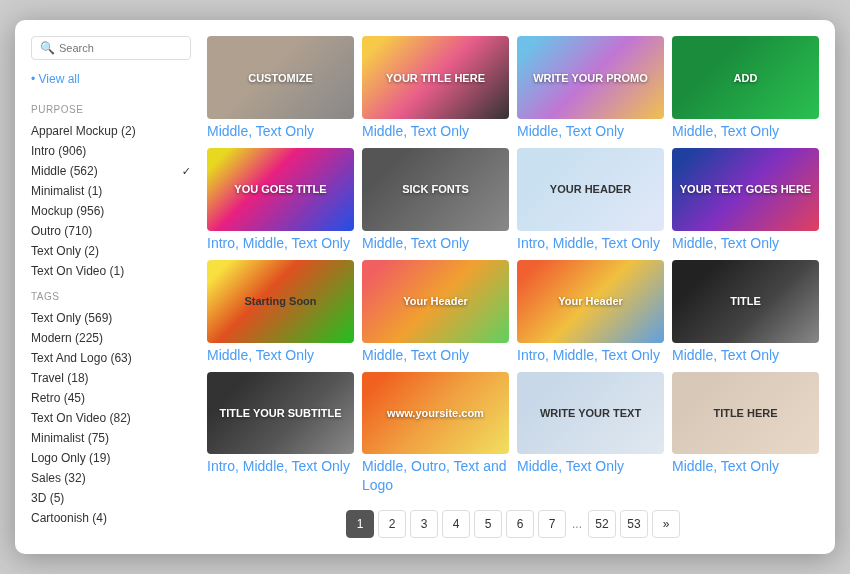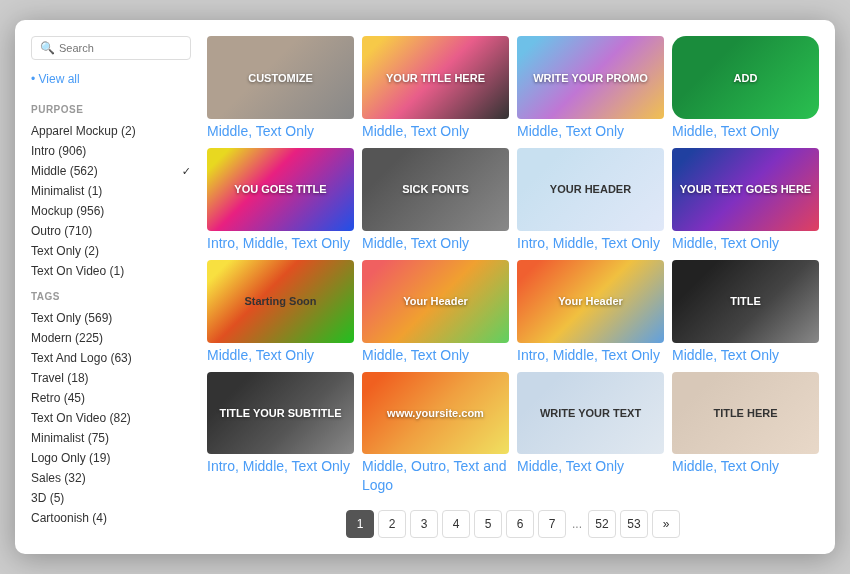--- a/index.html
+++ b/index.html
@@ -64,21 +64,20 @@
     .view-all::before {
       content: '• ';
     }
     .section-label {
       font-size: 10px;
       color: #999;
       text-transform: uppercase;
       margin-top: 8px;
       margin-bottom: 4px;
       letter-spacing: 0.5px;
-      font-weight: bold;
     }
     .filter-item {
       font-size: 12px;
       color: #333;
       cursor: pointer;
       padding: 1px 0;
       display: flex;
       align-items: center;
       justify-content: space-between;
     }
@@ -114,21 +113,21 @@
     }
     .card-label {
       font-size: 14px;
       color: #4a9cf6;
       line-height: 1.3;
     }
     
     .thumb-1 { background: linear-gradient(135deg, #b0a090 40%, #888 100%); padding-left: 24px; }
     .thumb-2 { background: linear-gradient(135deg, #f7c948 10%, #e85d8a 50%, #333 100%); text-decoration: underline; }
     .thumb-3 { background: linear-gradient(135deg, #6ec0e8 10%, #c076d4 50%, #f0c050 100%); }
-    .thumb-4 { background: linear-gradient(135deg, #1a8c3c 30%, #2ac050 100%); border-radius: 14px; }
+    .thumb-4 { background: linear-gradient(135deg, #1a8c3c 30%, #2ac050 100%); }
     .thumb-5 { background: linear-gradient(135deg, #e8d820 10%, #e82080 40%, #2050e8 100%); }
     .thumb-6 { background: linear-gradient(135deg, #555 20%, #888 100%); }
     .thumb-7 { background: linear-gradient(135deg, #c8e0f0 20%, #e0e8f8 100%); }
     .thumb-8 { background: linear-gradient(135deg, #2040a0 10%, #8030c0 50%, #e04060 100%); }
     .thumb-9 { background: linear-gradient(135deg, #f8e040 10%, #e05020 40%, #20c020 100%); }
     .thumb-10 { background: linear-gradient(135deg, #f06060 10%, #f0a030 50%, #60d060 100%); }
     .thumb-11 { background: linear-gradient(135deg, #f06030 10%, #f0c040 50%, #60a0e0 100%); }
     .thumb-12 { background: linear-gradient(135deg, #222 20%, #444 60%, #888 100%); padding-left: 22px; }
     .thumb-13 { background: linear-gradient(135deg, #333 20%, #555 60%, #888 100%); }
     .thumb-14 { background: linear-gradient(135deg, #f06020 10%, #f0a040 50%, #f0e060 100%); }

